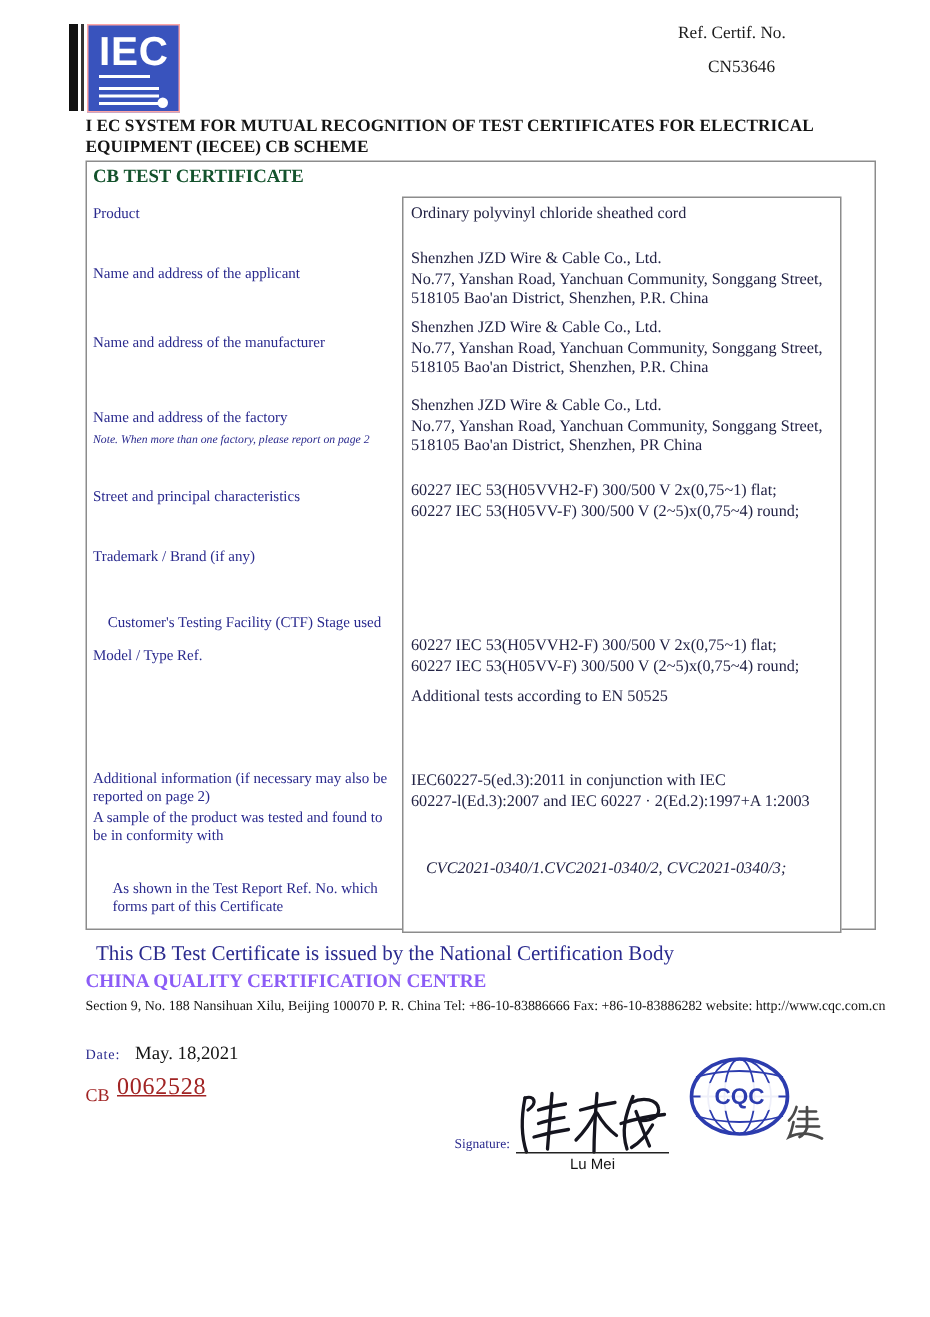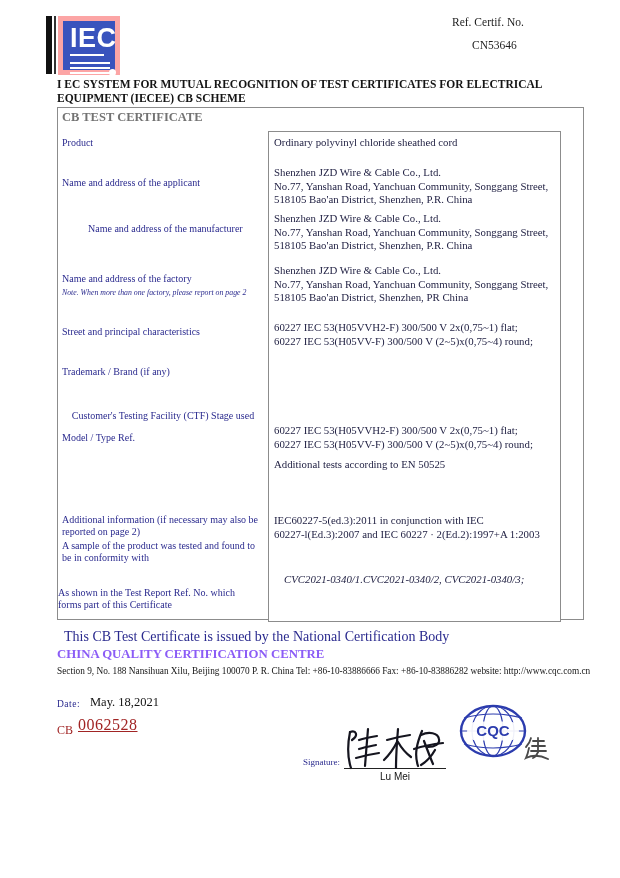--- a/index.html
+++ b/index.html
@@ -6,37 +6,37 @@
   .page{
     position:relative;width:620px;height:878px;background:#ffffff;
     font-family:"Liberation Serif","DejaVu Serif",serif;color:#1c1c1c;overflow:hidden;
   }
   .abs{position:absolute;}
   
   .iec-bar{left:46px;top:16px;width:6px;height:58px;background:#111;}
   .iec-bar2{left:54px;top:16px;width:1.5px;height:58px;background:#333;}
   .iec-box{
     left:58px;top:16px;width:62px;height:59px;background:#3953bd;
-    border:5px solid #fca5a5;box-sizing:border-box;
+    border:1px solid #fca5a5;box-sizing:border-box;
   }
   .iec-text{
     position:absolute;left:7px;top:2px;color:#ffffff;
     font-family:"Liberation Sans","DejaVu Sans",sans-serif;
     font-weight:bold;font-size:27px;letter-spacing:0.5px;
   }
   .iec-underline{position:absolute;left:7px;top:33px;width:34px;height:2px;background:#fff;}
   .iec-line{position:absolute;left:7px;height:2px;background:#ffffff;}
   .iec-dot{position:absolute;width:7px;height:7px;border-radius:50%;background:#ffffff;}
   
   .ref-label{left:452px;top:16px;font-size:11.5px;}
   .ref-no{left:472px;top:39px;font-size:11.5px;}
   .scheme{left:57px;top:78px;width:526px;font-size:11.5px;font-weight:bold;line-height:13.5px;color:#141414;}
   
   .table-outer{left:57px;top:107px;width:527px;height:513px;border:1px solid #8c8c8c;box-sizing:border-box;}
-  .cert-title{left:62px;top:110px;font-size:12.5px;font-weight:bold;color:#737373;}
+  .cert-title{left:62px;top:110px;font-size:12.5px;font-weight:bold;color:#14532d;}
   .value-box{left:268px;top:131px;width:293px;height:491px;border:1px solid #8c8c8c;box-sizing:border-box;background:#fff;}
   .lbl{color:#2a2a8e;font-size:10px;line-height:12px;width:202px;}
   .note{color:#2a2a8e;font-size:7.8px;font-style:italic;width:210px;}
   .val{color:#232345;font-size:10.8px;line-height:13.6px;width:278px;white-space:pre-line;}
   
   .issued{left:64px;top:629px;font-size:14px;color:#2a2a8e;}
   .org-name{left:57px;top:647px;font-size:12.8px;font-weight:bold;color:#8b5cf6;}
   .org-address{left:57px;top:666px;font-size:9.3px;color:#141414;}
   .date-label{left:57px;top:699px;font-size:9.5px;color:#2a2a8e;letter-spacing:0.5px;}
   .date-value{left:90px;top:695px;font-size:12.5px;color:#141414;}
@@ -70,30 +70,30 @@
   <div class="abs ref-no">CN53646</div>
 
   <div class="abs scheme">I EC SYSTEM FOR MUTUAL RECOGNITION OF TEST CERTIFICATES FOR ELECTRICAL EQUIPMENT (IECEE) CB SCHEME</div>
 
   <div class="abs table-outer"></div>
   <div class="abs cert-title">CB TEST CERTIFICATE</div>
   <div class="abs value-box"></div>
 
   <div class="abs lbl" style="left:62px;top:137px;">Product</div>
   <div class="abs lbl" style="left:62px;top:177px;">Name and address of the applicant</div>
-  <div class="abs lbl" style="left:62px;top:223px;margin-left:26px;">Name and address of the manufacturer</div>
+  <div class="abs lbl" style="left:62px;top:223px;">Name and address of the manufacturer</div>
   <div class="abs lbl" style="left:62px;top:273px;">Name and address of the factory</div>
   <div class="abs note" style="left:62px;top:288px;">Note. When more than one factory, please report on page 2</div>
   <div class="abs lbl" style="left:62px;top:326px;">Street and principal characteristics</div>
   <div class="abs lbl" style="left:62px;top:366px;">Trademark / Brand (if any)</div>
   <div class="abs lbl" style="left:62px;top:410px;text-align:center;">Customer's Testing Facility (CTF) Stage used</div>
   <div class="abs lbl" style="left:62px;top:432px;">Model / Type Ref.</div>
   <div class="abs lbl" style="left:62px;top:466px;margin-top:48px;">Additional information (if necessary may also be reported on page 2)</div>
   <div class="abs lbl" style="left:62px;top:540px;">A sample of the product was tested and found to be in conformity with</div>
-  <div class="abs lbl" style="left:58px;top:587px;">As shown in the Test Report Ref. No. which forms part of this Certificate</div>
+  <div class="abs lbl" style="left:75px;top:587px;">As shown in the Test Report Ref. No. which forms part of this Certificate</div>
 
   <div class="abs val" style="left:274px;top:136px;">Ordinary polyvinyl chloride sheathed cord</div>
   <div class="abs val" style="left:274px;top:166px;">Shenzhen JZD Wire &amp; Cable Co., Ltd.
 No.77, Yanshan Road, Yanchuan Community, Songgang Street,
 518105 Bao'an District, Shenzhen, P.R. China</div>
   <div class="abs val" style="left:274px;top:212px;">Shenzhen JZD Wire &amp; Cable Co., Ltd.
 No.77, Yanshan Road, Yanchuan Community, Songgang Street,
 518105 Bao'an District, Shenzhen, P.R. China</div>
   <div class="abs val" style="left:274px;top:264px;">Shenzhen JZD Wire &amp; Cable Co., Ltd.
 No.77, Yanshan Road, Yanchuan Community, Songgang Street,

